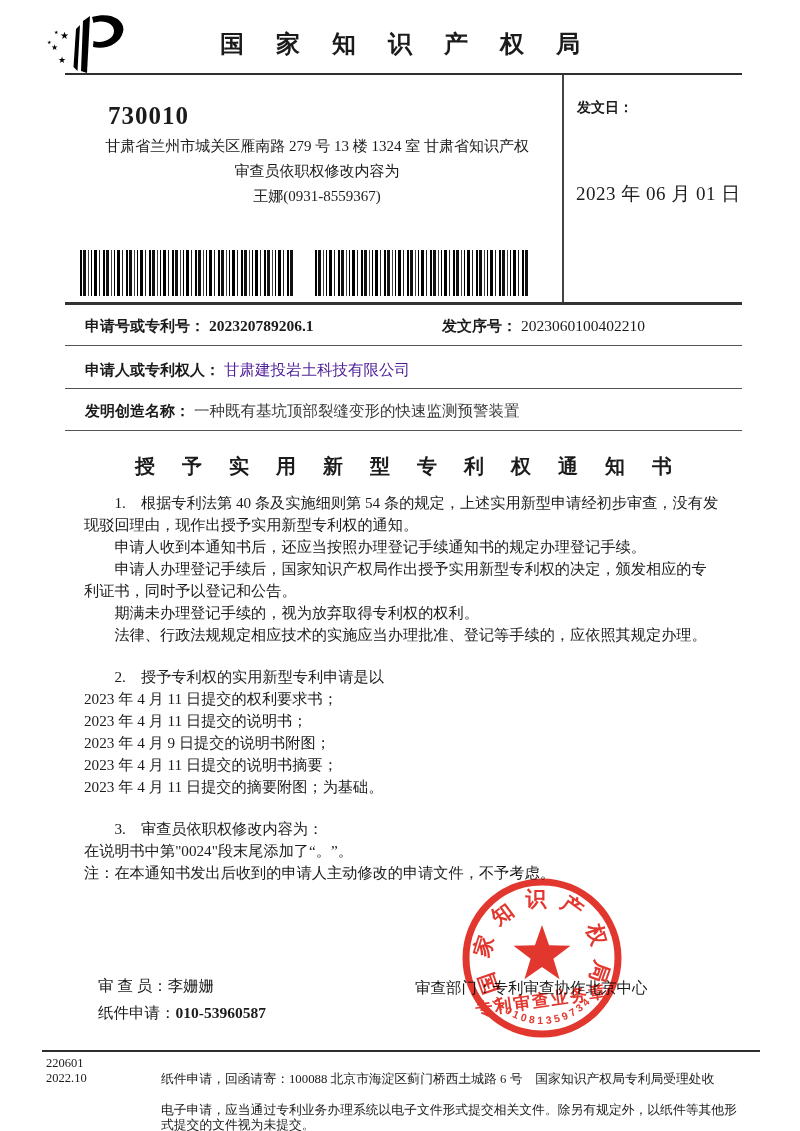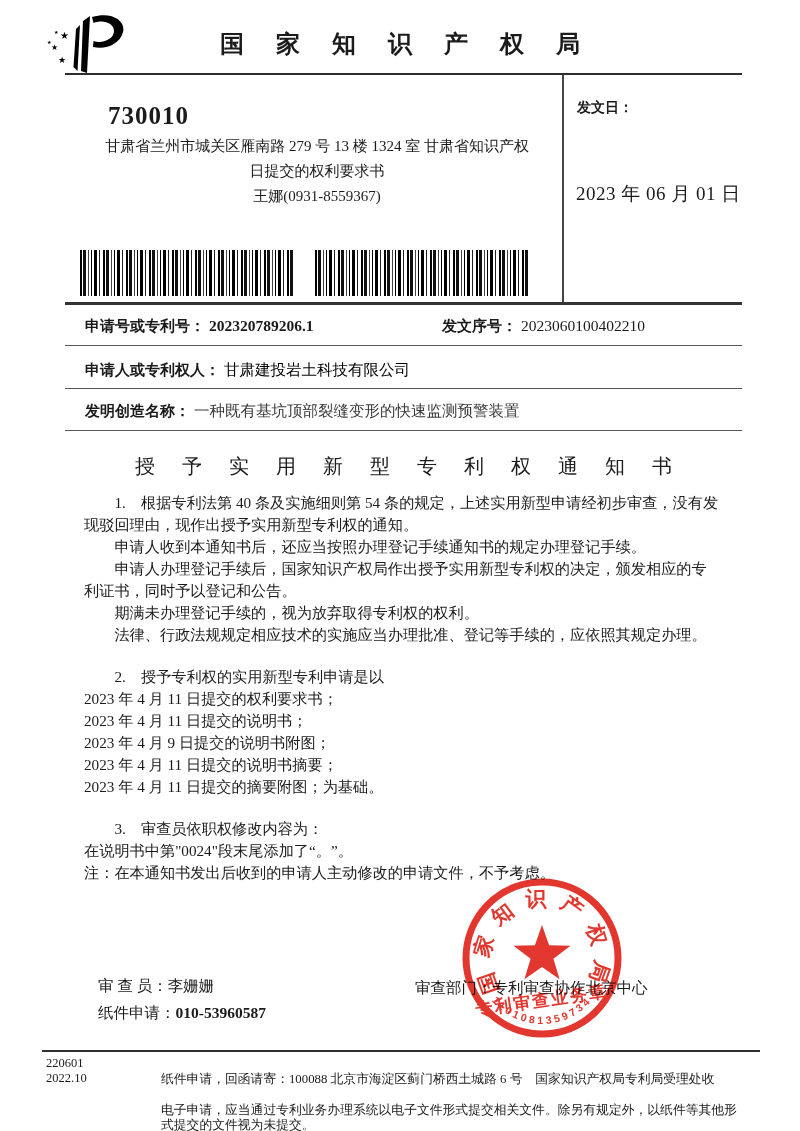--- a/index.html
+++ b/index.html
@@ -24,21 +24,21 @@
     background:repeating-linear-gradient(90deg,
       #000 0 2px,#fff 2px 3px,#111 3px 6px,#fff 6px 8px,
       #444 8px 9px,#fff 9px 11px,#000 11px 12px,#fff 12px 14px,
       #000 14px 17px,#fff 17px 19px,#222 19px 20px,#fff 20px 23px);}
   
   .frow{position:absolute;left:85px;font-size:15.5px;white-space:nowrap;}
   .flabel{font-family:"Liberation Sans","DejaVu Sans",sans-serif;font-weight:bold;font-size:15px;}
   .fval-bold{font-weight:bold;}
   
   .notice-title{top:453px;left:65px;width:677px;text-align:center;
-    font-size:20px;font-weight:normal;letter-spacing:11px;text-indent:11px;}
+    font-size:20px;font-weight:bold;letter-spacing:11px;text-indent:11px;}
   .body{left:84px;top:492px;width:636px;font-size:15.2px;line-height:22px;}
   .body p{margin:0;text-indent:2em;}
   .body p.flush{text-indent:0;}
   .gap{margin-top:20px !important;}
   
   .sig{position:absolute;font-size:15.5px;white-space:nowrap;}
   
   .stamp{position:absolute;left:447px;top:863px;width:190px;height:190px;
     mix-blend-mode:multiply;opacity:.92;pointer-events:none;}
   
@@ -65,21 +65,21 @@
   </svg>
 
   <div class="abs agency-title">国 家 知 识 产 权 局</div>
 
   <div class="rule" style="left:65px;top:73px;width:677px;height:2px"></div>
   <div class="rule" style="left:562px;top:75px;width:2px;height:227px;background:#444"></div>
 
   <div class="abs postcode">730010</div>
   <div class="abs addr">
     <div>甘肃省兰州市城关区雁南路 279 号 13 楼 1324 室  甘肃省知识产权</div>
-    <div>日提交的权利要求书</div>
+    <div>审查员依职权修改内容为</div>
     <div>王娜(0931-8559367)</div>
   </div>
 
   <div class="abs dispatch-label">发文日：</div>
   <div class="abs dispatch-date">2023 年 06 月 01 日</div>
 
   <div class="barcode" style="left:80px"></div>
   <div class="barcode" style="left:315px"></div>
 
   <div class="rule" style="left:65px;top:302px;width:677px;height:3px;background:#333"></div>
@@ -89,21 +89,21 @@
     <span class="fval-bold">202320789206.1</span>
   </div>
   <div class="frow" style="left:442px;top:317px">
     <span class="flabel">发文序号：</span>
     <span>2023060100402210</span>
   </div>
   <div class="rule" style="left:65px;top:345px;width:677px;height:1px;background:#555"></div>
 
   <div class="frow" style="top:360px">
     <span class="flabel">申请人或专利权人：</span>
-    <span style="color:#000000">甘肃建投岩土科技有限公司</span>
+    <span style="color:#4c1d95">甘肃建投岩土科技有限公司</span>
   </div>
   <div class="rule" style="left:65px;top:388px;width:677px;height:1px;background:#555"></div>
 
   <div class="frow" style="top:401px">
     <span class="flabel">发明创造名称：</span>
     <span style="color:#3a3a3a">一种既有基坑顶部裂缝变形的快速监测预警装置</span>
   </div>
   <div class="rule" style="left:65px;top:430px;width:677px;height:1px;background:#555"></div>
 
   <div class="abs notice-title">授 予 实 用 新 型 专 利 权 通 知 书</div>

